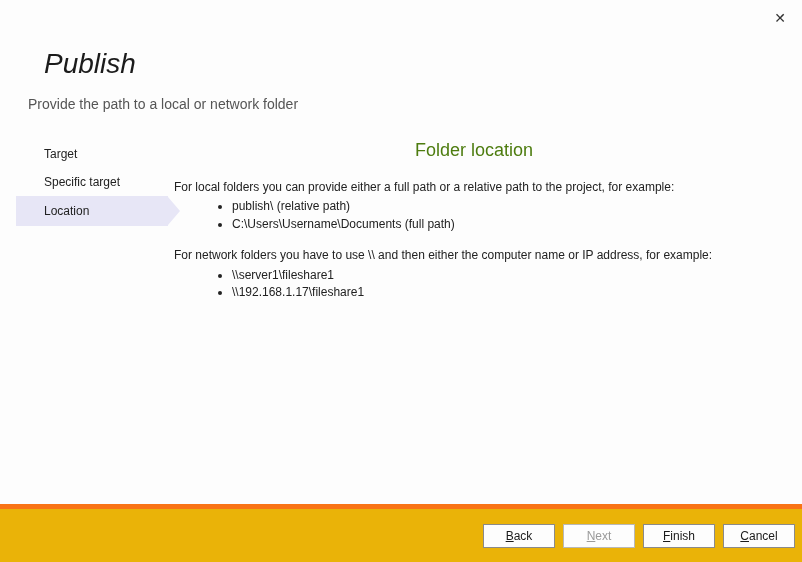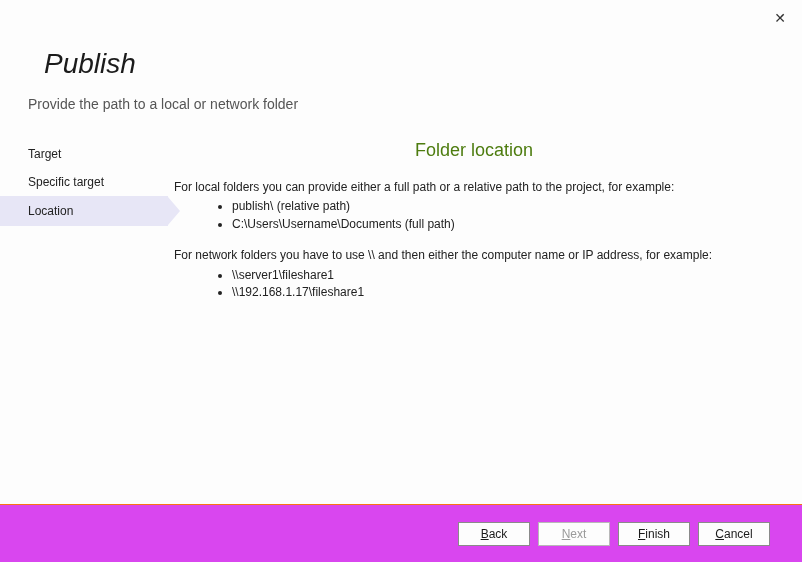--- a/index.html
+++ b/index.html
@@ -43,21 +43,21 @@
     font-size: 14px;
     color: #555;
     margin: 8px 0 0 0;
   }
   .body {
     display: flex;
     margin-top: 28px;
   }
   .nav {
     width: 168px;
-    padding-left: 0;
+    padding-left: 16px;
     flex-shrink: 0;
   }
   .nav-item {
     padding: 8px 12px 8px 28px;
     font-size: 12px;
     color: #222;
     cursor: pointer;
     position: relative;
   }
   .nav-item.step { padding-top:7px; padding-bottom:7px; }
@@ -115,26 +115,26 @@
     color: #222;
     line-height: 1.45;
   }
   .help p { margin: 0 0 2px 0; }
   .help ul { margin: 0 0 14px 0; padding-left: 58px; list-style: disc; }
   .help li { margin: 0; }
   .footer {
     position: absolute;
     left: 0; right: 0; bottom: 0;
     height: 58px;
-    background: #d946ef;
-    border-top: 1px solid #f97316;
+    background: #eab308;
+    border-top: 5px solid #f97316;
     display: flex;
     align-items: center;
     justify-content: flex-end;
-    padding-right: 32px;
+    padding-right: 7px;
     gap: 8px;
   }
   .footer-btn {
     height: 24px;
     width: 72px;
     border: 1px solid #8a8a8a;
     background: #fdfdfd;
     font-family: inherit;
     font-size: 12px;
     cursor: pointer;

